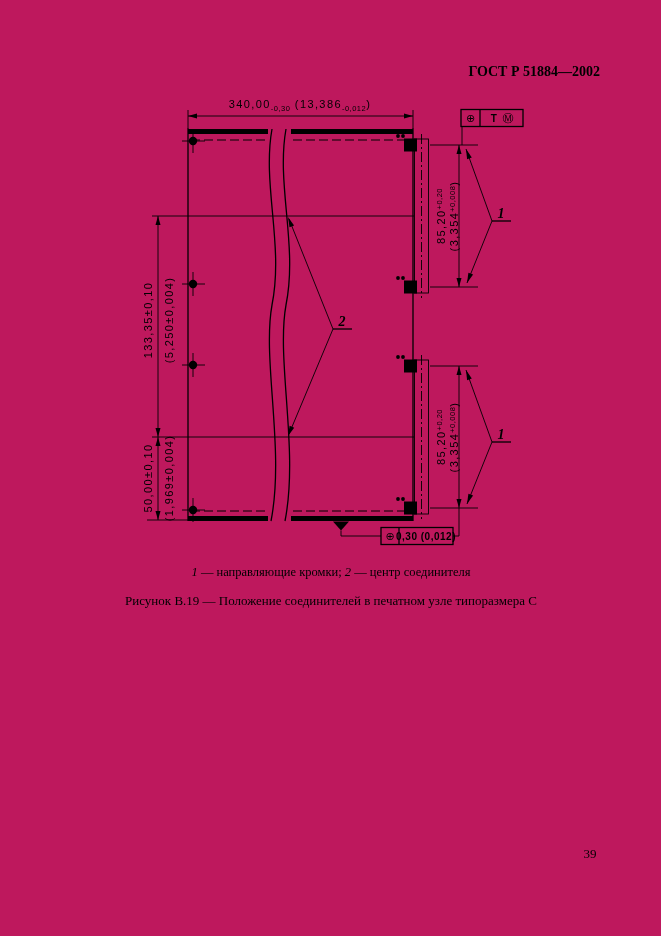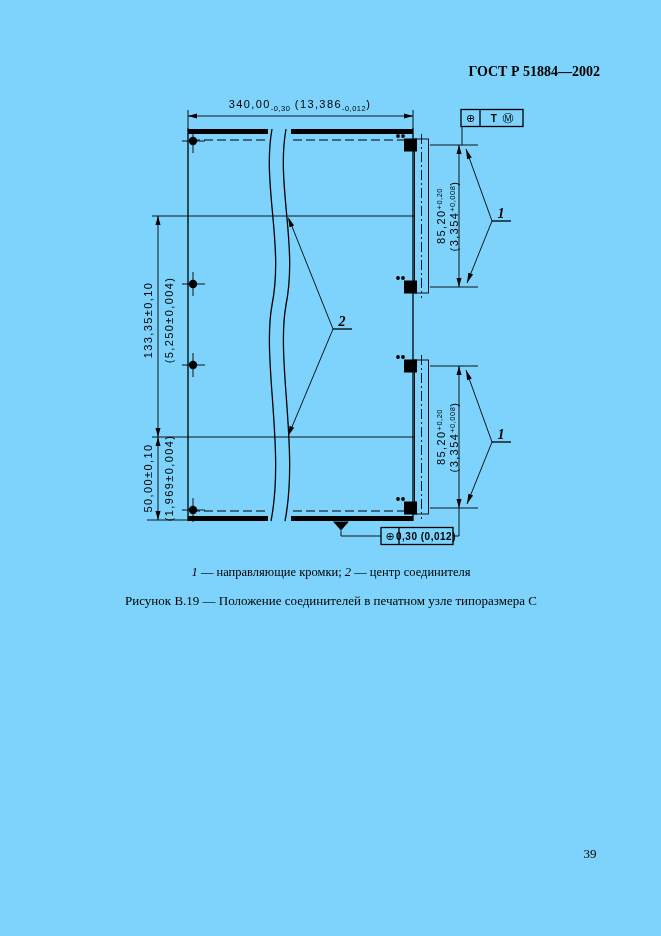--- a/index.html
+++ b/index.html
@@ -1,19 +1,19 @@
 <!DOCTYPE html>
 <html><head>
 <meta charset="utf-8">
 <style>
   html,body{margin:0;padding:0;background:#888;}
   .page{
     position:relative;
     width:661px;height:936px;
-    background:#7dd3fc;
+    background:#be185d;
     margin:0 auto;
     font-family:"Liberation Serif", serif;
     overflow:hidden;
   }
   svg{position:absolute;left:0;top:0;}
   svg text{fill:#000;}
   .dimtxt{font-family:"Liberation Sans", sans-serif;font-size:11px;letter-spacing:1.4px;}
   .dimtol{font-size:7.5px;letter-spacing:0.5px;}
   .frametxt{font-family:"Liberation Sans", sans-serif;font-size:10px;letter-spacing:0.5px;}
   .symtxt{font-family:"DejaVu Sans", sans-serif;font-size:11px;}

